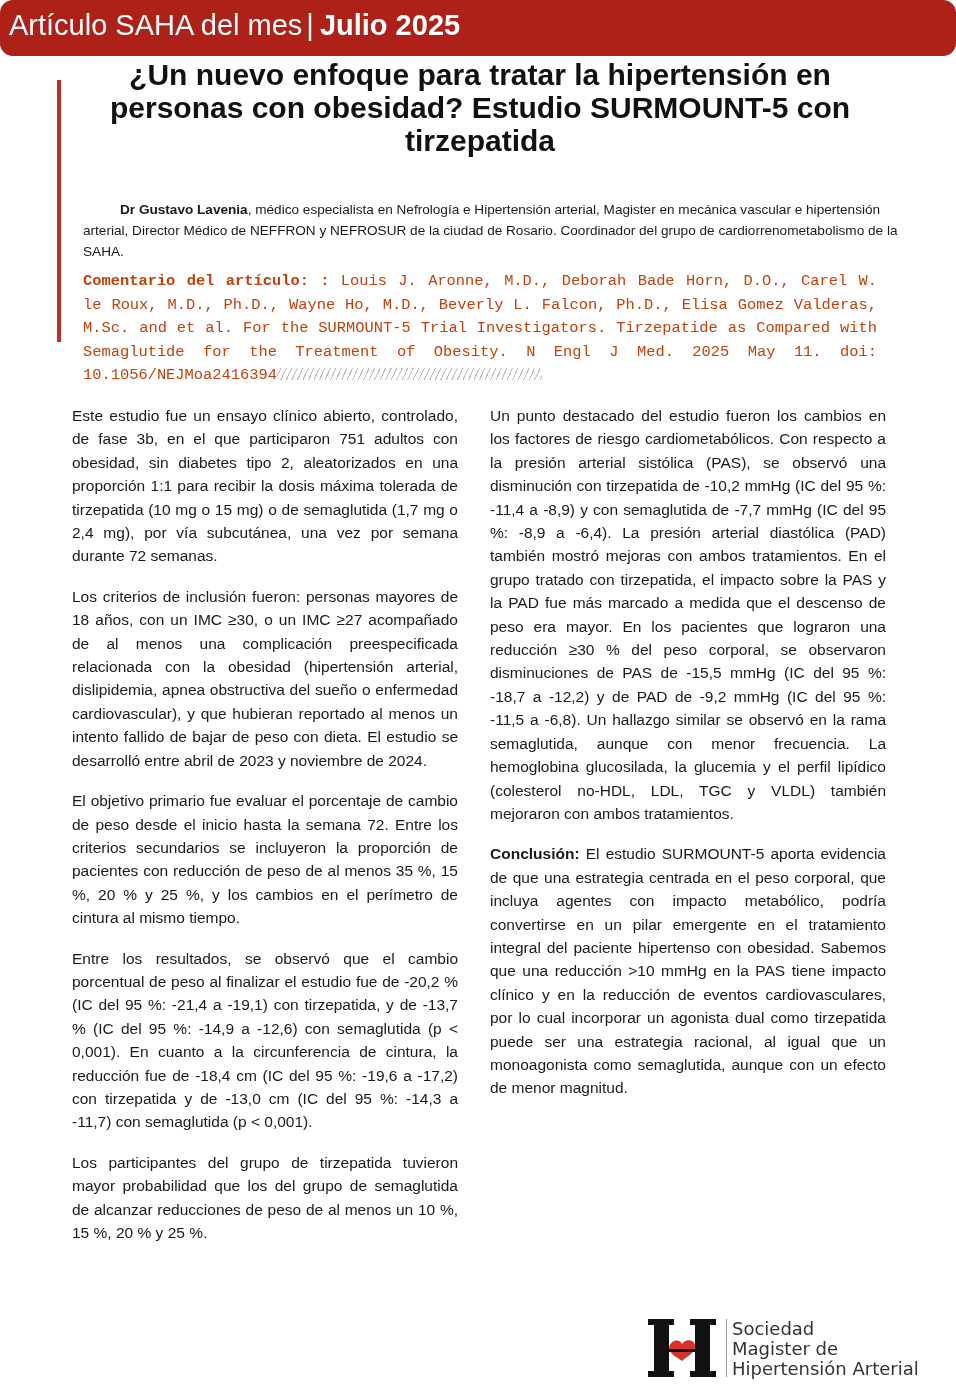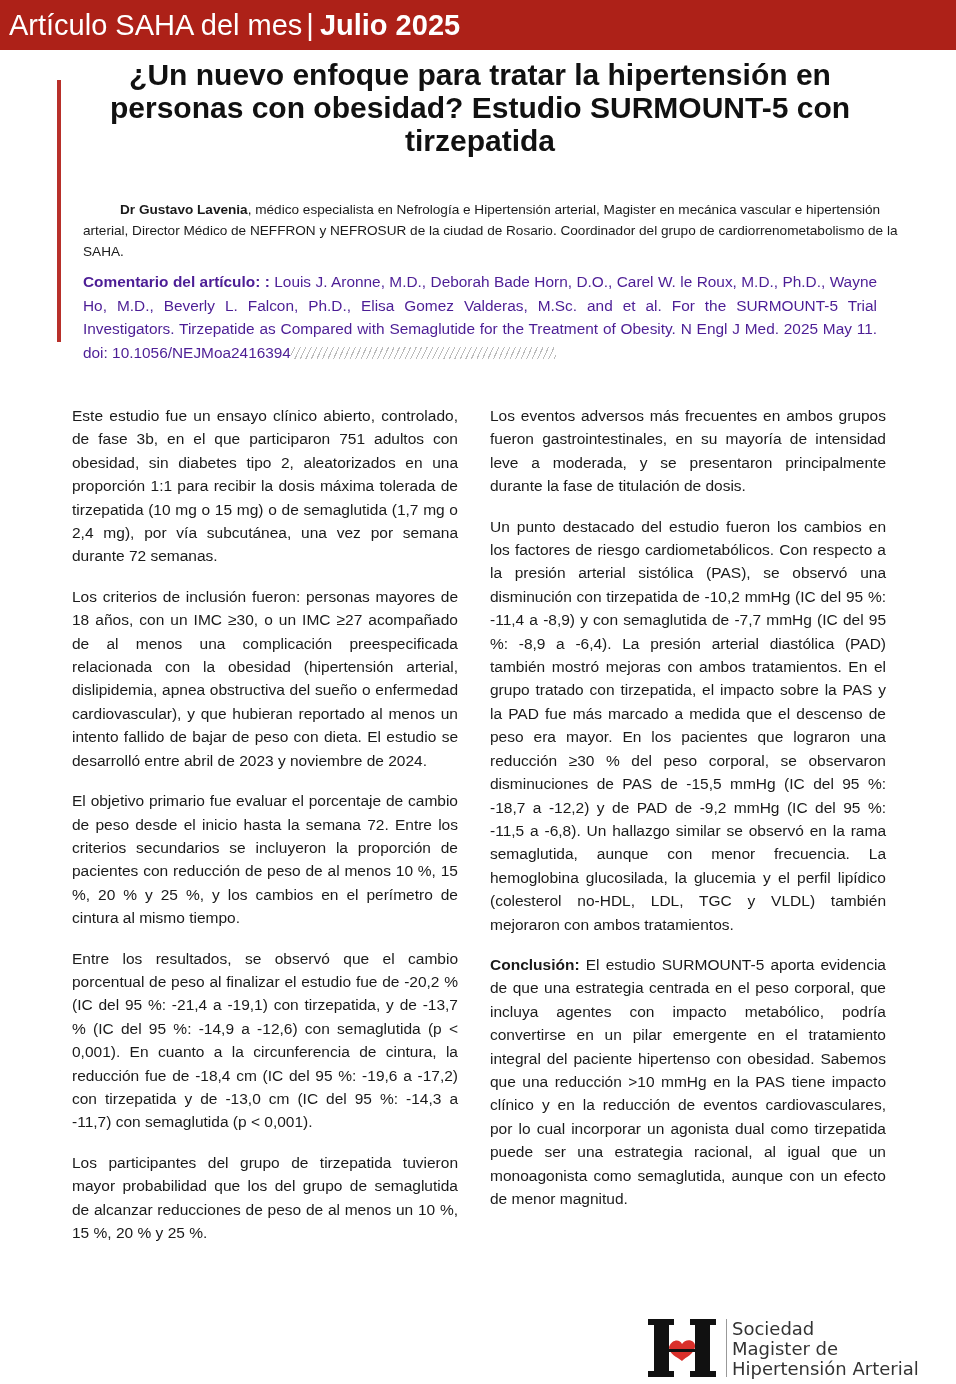--- a/index.html
+++ b/index.html
@@ -2,45 +2,46 @@
 <html><head>
 <meta charset="utf-8">
 <style>
   html, body { margin: 0; padding: 0; }
   body {
     width: 956px; height: 1384px; position: relative; overflow: hidden;
     background: #ffffff; color: #1a1a1a;
     font-family: "Liberation Sans", "DejaVu Sans", sans-serif;
   }
   .banner {
-    position: absolute; left: 0; top: 0; width: 956px; height: 50px;
+    position: absolute; left: 0; top: 0; width: 956px; height: 56px;
     background: #ad2118; color: #fff;
     font-family: "Liberation Sans", sans-serif;
     font-size: 29px; line-height: 50px; padding-left: 9px; box-sizing: border-box;
     white-space: nowrap;
+    border-radius: 13px;
   }
   .banner .sep { margin: 0 6px 0 4px; }
   .banner .month { font-weight: bold; }
   .red-rule {
     position: absolute; left: 57px; top: 80px; width: 4px; height: 262px;
     background: #b8302a;
   }
   .title {
     position: absolute; left: 70px; top: 58px; width: 820px;
     text-align: center; font-weight: bold; font-size: 30px; line-height: 33px;
     color: #111;
   }
   .author {
     position: absolute; left: 83px; top: 199px; width: 836px;
     font-size: 13.6px; line-height: 21px; color: #1a1a1a;
   }
   .author b { font-weight: bold; padding-left: 37px; }
   .commentary {
     position: absolute; left: 83px; top: 270px; width: 794px;
-    font-size: 15.4px; line-height: 23.6px; text-align: justify; color: #4c1d95;
+    font-size: 15.4px; line-height: 23.6px; text-align: justify; color: #c2410c; font-family: Liberation Mono, monospace;
   }
   .commentary b { font-weight: bold; }
   .hatch {
     display: inline-block; width: 265px; height: 12px; vertical-align: -1px;
     background: repeating-linear-gradient(115deg, transparent 0 3px, #bbbbbb 3px 4px, transparent 4px 5px);
   }
   .col {
     position: absolute; top: 387px; width: 386px;
     font-size: 15.5px; line-height: 23.4px; text-align: justify; color: #1a1a1a;
   }
@@ -75,27 +76,26 @@
   <b>Dr Gustavo Lavenia</b><span>, médico especialista en Nefrología e Hipertensión arterial, Magister en mecánica vascular e hipertensión arterial, Director Médico de NEFFRON y NEFROSUR de la ciudad de Rosario. Coordinador del grupo de cardiorrenometabolismo de la SAHA.</span>
 </div>
 
 <div class="commentary">
   <b>Comentario del artículo: :</b><span> Louis J. Aronne, M.D., Deborah Bade Horn, D.O., Carel W. le Roux, M.D., Ph.D., Wayne Ho, M.D., Beverly L. Falcon, Ph.D., Elisa Gomez Valderas, M.Sc. and et al. For the SURMOUNT-5 Trial Investigators. Tirzepatide as Compared with Semaglutide for the Treatment of Obesity. N Engl J Med. 2025 May 11. doi: 10.1056/NEJMoa2416394</span><span class="hatch"></span>
 </div>
 
 <div class="col left">
   <p>Este estudio fue un ensayo clínico abierto, controlado, de fase 3b, en el que participaron 751 adultos con obesidad, sin diabetes tipo 2, aleatorizados en una proporción 1:1 para recibir la dosis máxima tolerada de tirzepatida (10 mg o 15 mg) o de semaglutida (1,7 mg o 2,4 mg), por vía subcutánea, una vez por semana durante 72 semanas.</p>
   <p>Los criterios de inclusión fueron: personas mayores de 18 años, con un IMC ≥30, o un IMC ≥27 acompañado de al menos una complicación preespecificada relacionada con la obesidad (hipertensión arterial, dislipidemia, apnea obstructiva del sueño o enfermedad cardiovascular), y que hubieran reportado al menos un intento fallido de bajar de peso con dieta. El estudio se desarrolló entre abril de 2023 y noviembre de 2024.</p>
-  <p>El objetivo primario fue evaluar el porcentaje de cambio de peso desde el inicio hasta la semana 72. Entre los criterios secundarios se incluyeron la proporción de pacientes con reducción de peso de al menos 10 %, 15 %, 20 % y 25 %, y los cambios en el perímetro de cintura al mismo tiempo.</p>
+  <p>El objetivo primario fue evaluar el porcentaje de cambio de peso desde el inicio hasta la semana 72. Entre los criterios secundarios se incluyeron la proporción de pacientes con reducción de peso de al menos 35 %, 15 %, 20 % y 25 %, y los cambios en el perímetro de cintura al mismo tiempo.</p>
   <p>Entre los resultados, se observó que el cambio porcentual de peso al finalizar el estudio fue de -20,2 % (IC del 95 %: -21,4 a -19,1) con tirzepatida, y de -13,7 % (IC del 95 %: -14,9 a -12,6) con semaglutida (p &lt; 0,001). En cuanto a la circunferencia de cintura, la reducción fue de -18,4 cm (IC del 95 %: -19,6 a -17,2) con tirzepatida y de -13,0 cm (IC del 95 %: -14,3 a -11,7) con semaglutida (p &lt; 0,001).</p>
   <p>Los participantes del grupo de tirzepatida tuvieron mayor probabilidad que los del grupo de semaglutida de alcanzar reducciones de peso de al menos un 10 %, 15 %, 20 % y 25 %.</p>
 </div>
 
 <div class="col right">
-  <p>Los eventos adversos más frecuentes en ambos grupos fueron gastrointestinales, en su mayoría de intensidad leve a moderada, y se presentaron principalmente durante la fase de titulación de dosis.</p>
   <p>Un punto destacado del estudio fueron los cambios en los factores de riesgo cardiometabólicos. Con respecto a la presión arterial sistólica (PAS), se observó una disminución con tirzepatida de -10,2 mmHg (IC del 95 %: -11,4 a -8,9) y con semaglutida de -7,7 mmHg (IC del 95 %: -8,9 a -6,4). La presión arterial diastólica (PAD) también mostró mejoras con ambos tratamientos. En el grupo tratado con tirzepatida, el impacto sobre la PAS y la PAD fue más marcado a medida que el descenso de peso era mayor. En los pacientes que lograron una reducción ≥30 % del peso corporal, se observaron disminuciones de PAS de -15,5 mmHg (IC del 95 %: -18,7 a -12,2) y de PAD de -9,2 mmHg (IC del 95 %: -11,5 a -6,8). Un hallazgo similar se observó en la rama semaglutida, aunque con menor frecuencia. La hemoglobina glucosilada, la glucemia y el perfil lipídico (colesterol no-HDL, LDL, TGC y VLDL) también mejoraron con ambos tratamientos.</p>
   <p><b>Conclusión:</b><span> El estudio SURMOUNT-5 aporta evidencia de que una estrategia centrada en el peso corporal, que incluya agentes con impacto metabólico, podría convertirse en un pilar emergente en el tratamiento integral del paciente hipertenso con obesidad. Sabemos que una reducción &gt;10 mmHg en la PAS tiene impacto clínico y en la reducción de eventos cardiovasculares, por lo cual incorporar un agonista dual como tirzepatida puede ser una estrategia racional, al igual que un monoagonista como semaglutida, aunque con un efecto de menor magnitud.</span></p>
 </div>
 
 <div class="logo">
   <svg class="logo-mark" viewBox="0 0 72 62">
     <rect x="2" y="2" width="26" height="6" fill="#111"></rect>
     <rect x="44" y="2" width="26" height="6" fill="#111"></rect>
     <rect x="2" y="54" width="26" height="6" fill="#111"></rect>
     <rect x="44" y="54" width="26" height="6" fill="#111"></rect>

